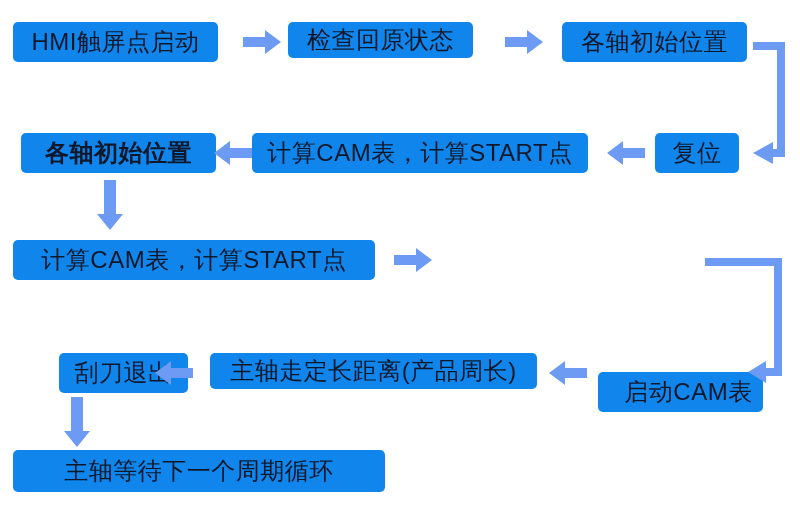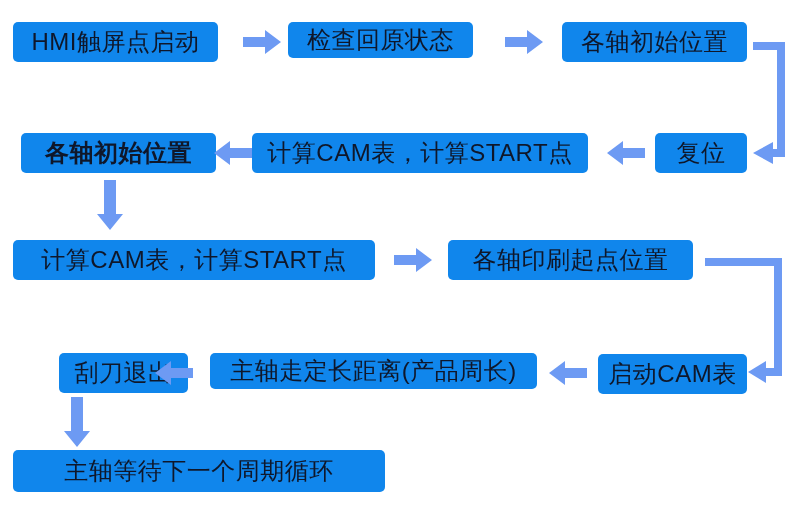--- a/index.html
+++ b/index.html
@@ -19,28 +19,28 @@
     font-size:24px;
     font-weight:500;
     white-space:nowrap;
     letter-spacing:0.5px;
   }
   
   .n1{left:13px;top:22px;width:205px;height:40px;}
   .n2{left:288px;top:22px;width:185px;height:36px;}
   .n3{left:562px;top:22px;width:185px;height:40px;}
   
-  .n4{left:655px;top:133px;width:92px;height:40px;}
+  .n4{left:655px;top:133px;width:84px;height:40px;}
   .n5{left:252px;top:133px;width:336px;height:40px;}
   .n6{left:21px;top:133px;width:195px;height:40px;font-weight:bold;}
   
   .n7{left:13px;top:240px;width:362px;height:40px;}
   .n8{left:448px;top:240px;width:245px;height:40px;}
   
-  .n9{left:598px;top:354px;width:149px;height:40px;}
+  .n9{left:598px;top:372px;width:149px;height:40px;padding-left:16px;}
   .n10{left:210px;top:353px;width:327px;height:36px;}
   .n11{left:19px;top:353px;width:129px;height:40px;margin-left:40px;}
   
   .n12{left:13px;top:450px;width:372px;height:42px;}
 
   svg.arr{position:absolute;overflow:visible;display:block;}
 </style>
 </head>
 <body>
 
@@ -48,21 +48,20 @@
 
   <div class="node n1">HMI触屏点启动</div>
   <div class="node n2">检查回原状态</div>
   <div class="node n3">各轴初始位置</div>
 
   <div class="node n4">复位</div>
   <div class="node n5">计算CAM表，计算START点</div>
   <div class="node n6">各轴初始位置</div>
 
   <div class="node n7">计算CAM表，计算START点</div>
-  <div class="node n8">各轴印刷起点位置</div>
 
   <div class="node n9">启动CAM表</div>
   <div class="node n10">主轴走定长距离(产品周长)</div>
   <div class="node n11">刮刀退出</div>
 
   <div class="node n12">主轴等待下一个周期循环</div>
 
   <svg class="arr" style="left:243px;top:30px" width="38" height="24">
     <polygon points="0,7 22,7 22,0 38,12 22,24 22,17 0,17" fill="#6D9AF3"></polygon>
   </svg>

